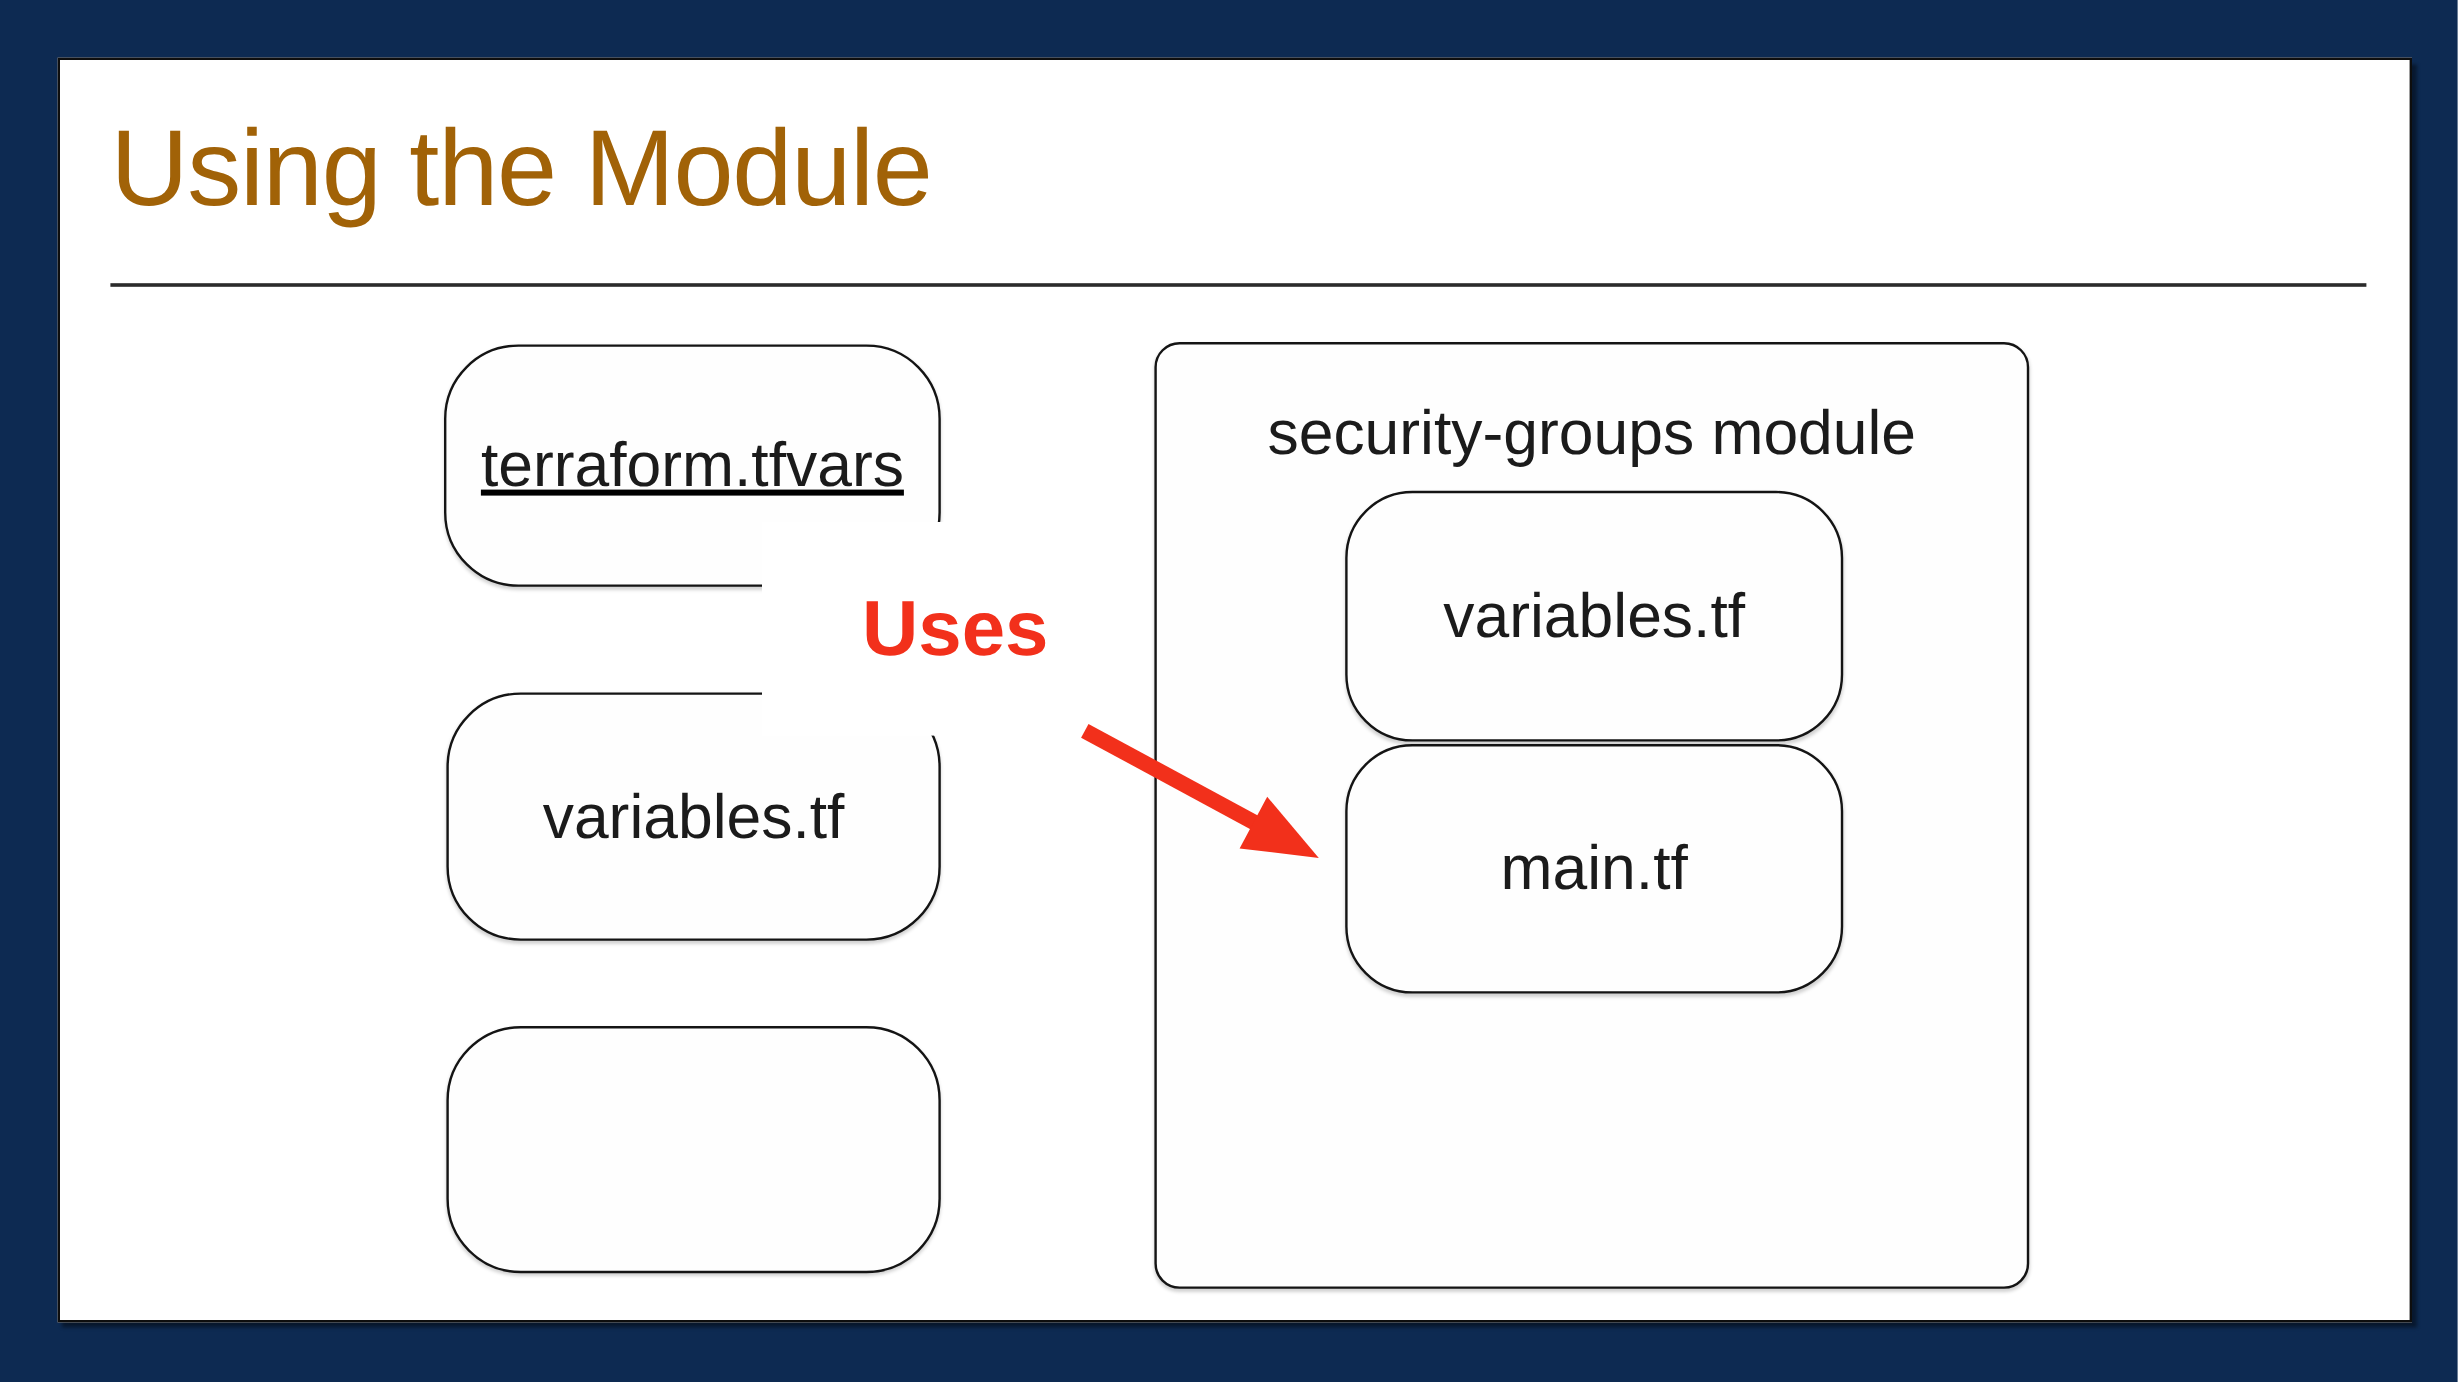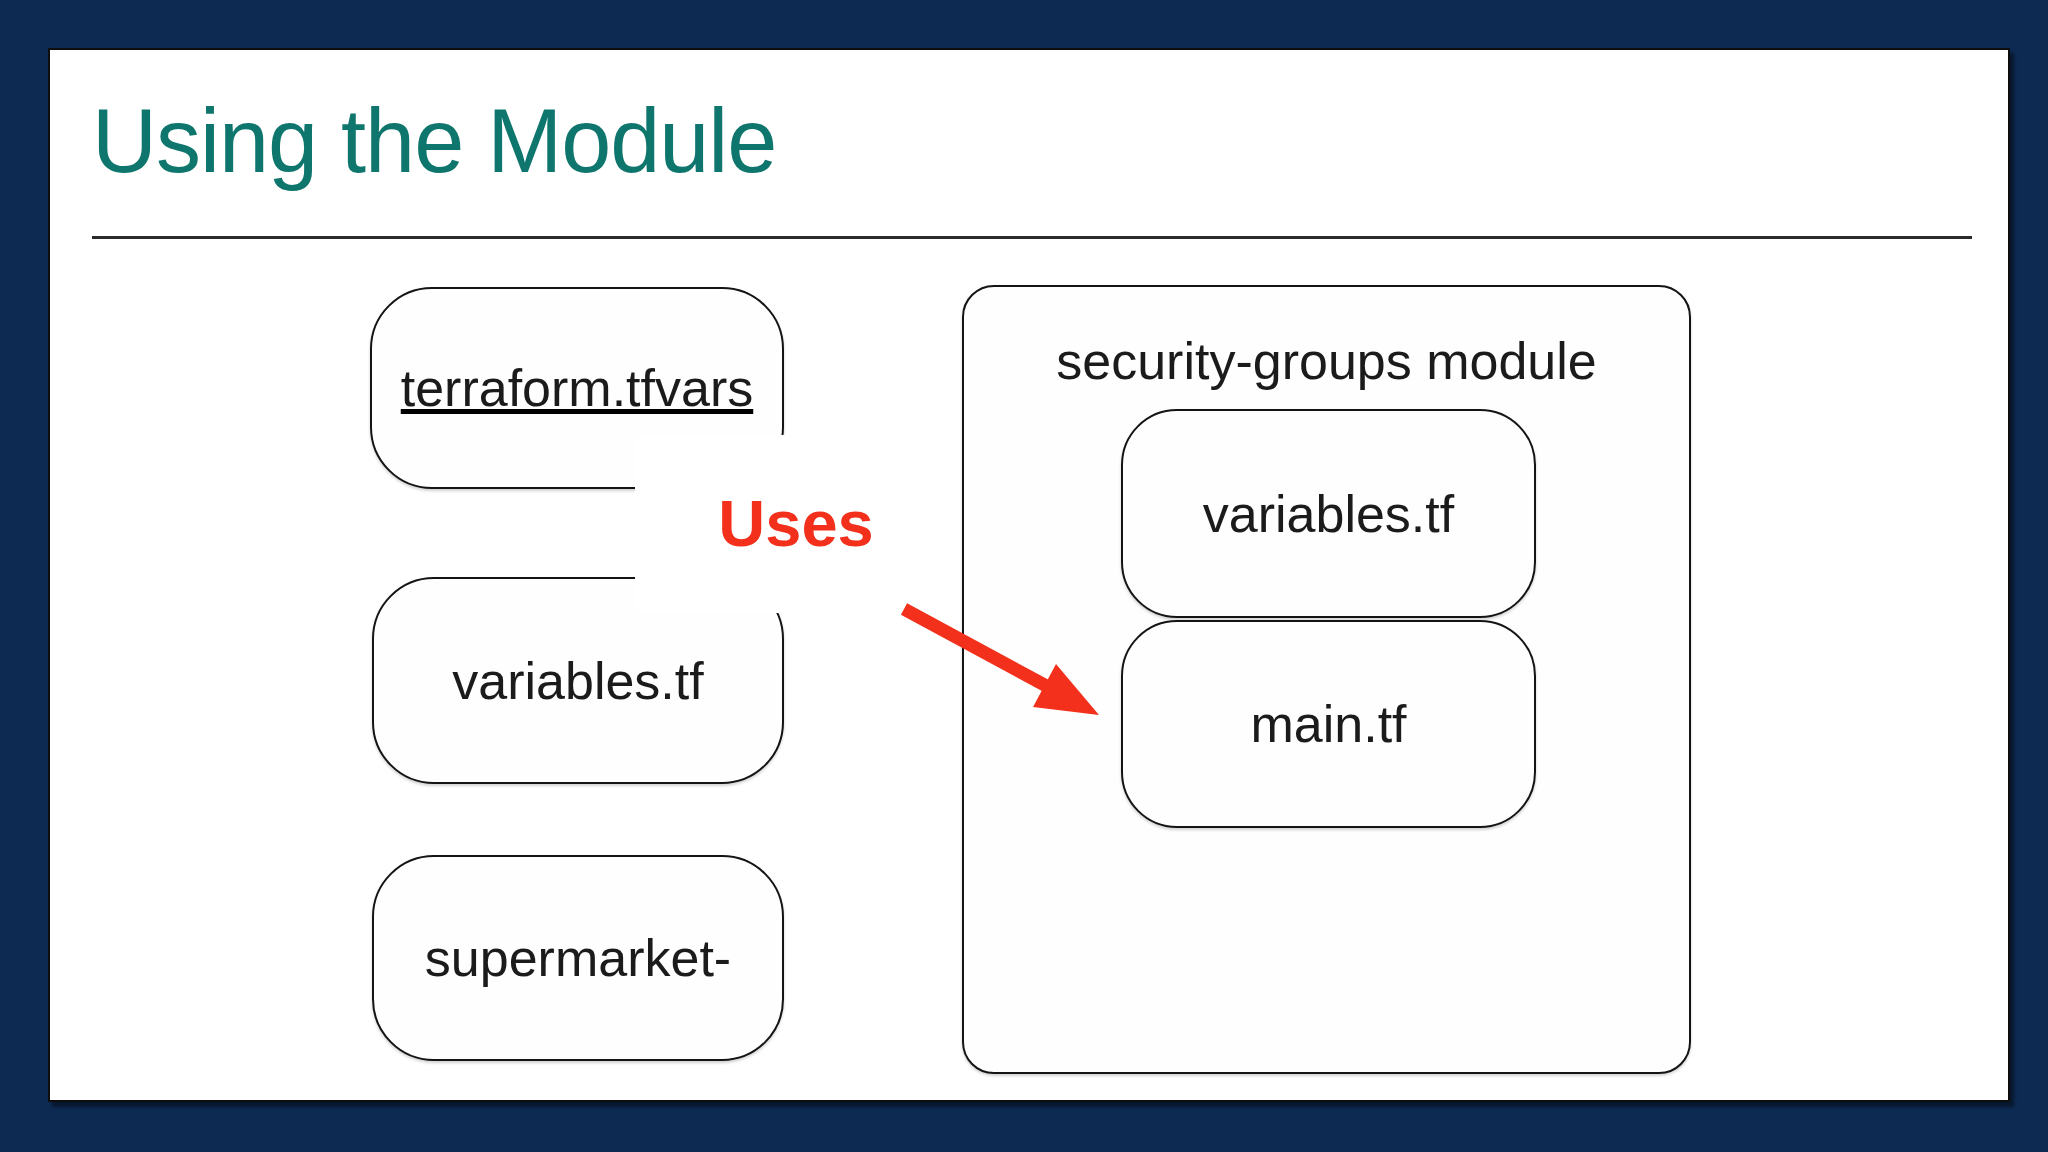--- a/index.html
+++ b/index.html
@@ -24,21 +24,21 @@
     border: 2px solid #0e0e0e;
     box-shadow: 4px 5px 3px rgba(0,0,0,0.45);
   }
   .slide-title {
     position: absolute;
     left: 42px;
     top: 40px;
     font-size: 90px;
     font-weight: 300;
     letter-spacing: -1px;
-    color: #0f766e;
+    color: #a16207;
     line-height: 1.15;
     white-space: nowrap;
   }
   .title-rule {
     position: absolute;
     left: 42px;
     top: 186px;
     width: 1880px;
     height: 3px;
     background: #2b2b2b;
@@ -64,21 +64,21 @@
   .box-supermarket { left: 322px; top: 805px; width: 408px; height: 202px; border-radius: 62px; }
 
   .module-box {
     position: absolute;
     left: 912px;
     top: 235px;
     width: 725px;
     height: 785px;
     background: #fefefe;
     border: 2.5px solid #141414;
-    border-radius: 32px;
+    border-radius: 21px;
     box-shadow: 0 2px 3px rgba(0,0,0,0.18);
   }
   .module-label {
     position: absolute;
     left: 0;
     top: 44px;
     width: 100%;
     text-align: center;
     font-size: 52px;
     color: #1b1b1b;
@@ -130,21 +130,21 @@
   <div class="box box-terraform">
     <span class="box-label">terraform.tfvars</span>
   </div>
 
   <div class="box box-vars-left">
     <span class="box-label">variables.tf</span>
   </div>
 
   <div class="box box-supermarket">
     <span class="box-label">
-      <span>supermarket-</span><br>
+      <br>
     </span>
   </div>
 
   <div class="module-box">
     <div class="module-label">security-groups module</div>
 
     <div class="box box-vars-right">
       <span class="box-label">variables.tf</span>
     </div>
 

